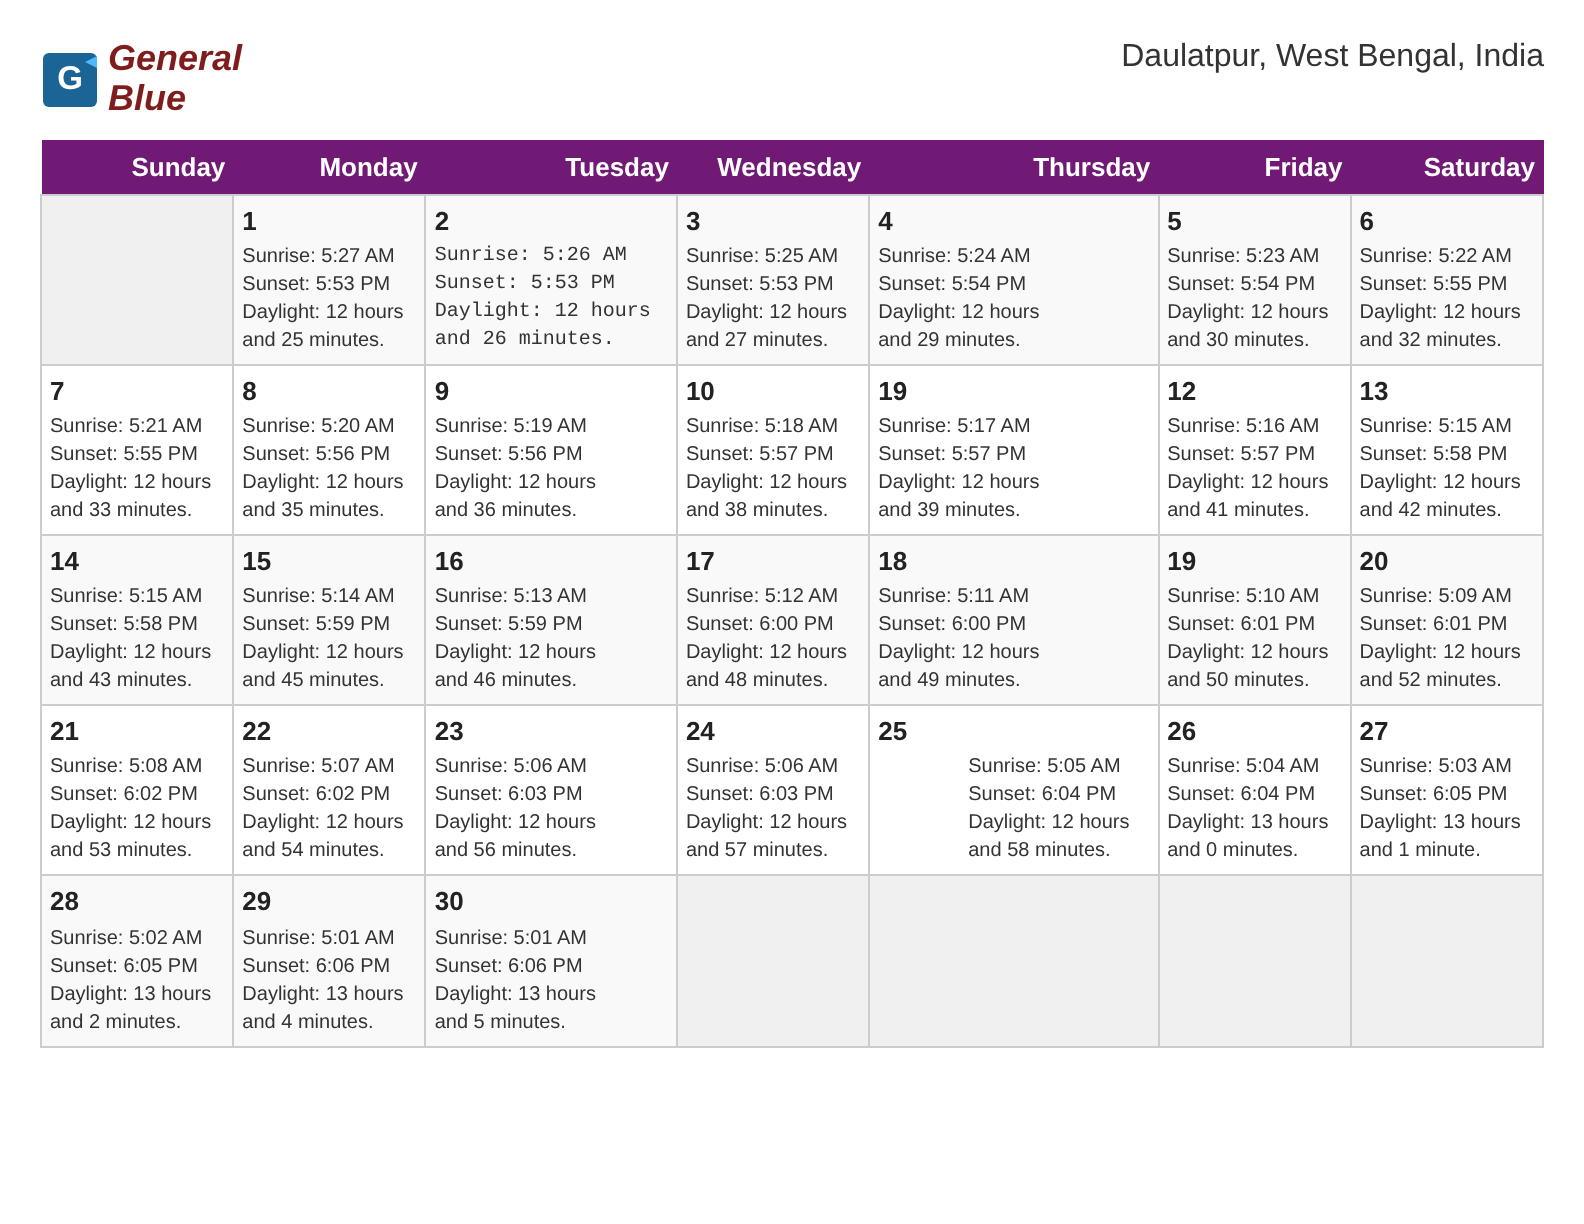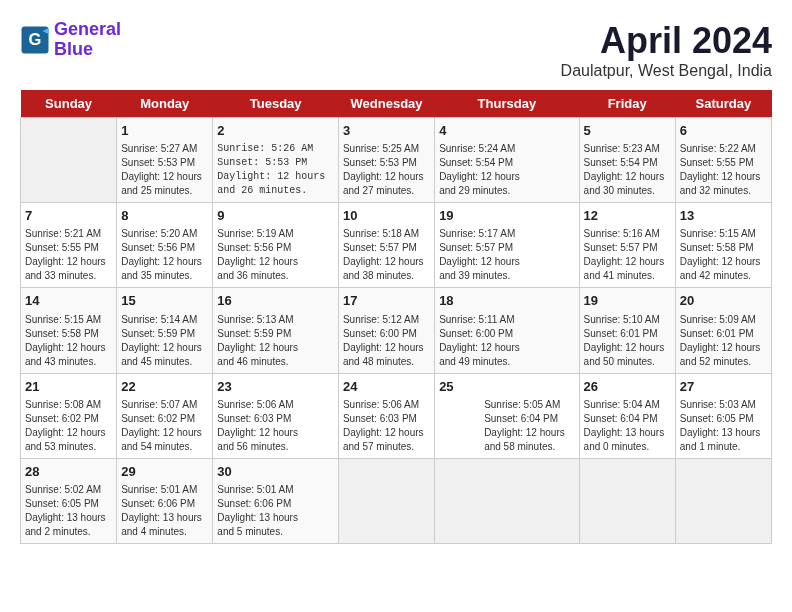--- a/index.html
+++ b/index.html
@@ -21,21 +21,22 @@
       align-items: center;
       gap: 4px;
     }
     .logo-text {
       font-size: 18px;
       font-weight: bold;
       color: #1a1a2e;
       line-height: 1.1;
     }
     .logo-text span {
-      color: #6d28d9;
+      color: #7f1d1d;
+      font-style: italic;
     }
     .logo-icon {
       width: 30px;
       height: 30px;
     }
     .title-block {
       text-align: right;
     }
     .main-title {
       font-size: 36px;
@@ -46,24 +47,24 @@
       font-size: 16px;
       color: #333;
       padding-left: 48px;
     }
     table {
       width: 100%;
       border-collapse: collapse;
       font-size: 11px;
     }
     thead tr th {
-      background-color: #b91c1c;
+      background-color: #701a75;
       color: #fff;
       padding: 6px 4px;
-      text-align: center;
+      text-align: right;
       font-size: 13px;
       font-weight: bold;
     }
     tbody tr td {
       vertical-align: top;
       padding: 4px;
       border: 1px solid #ccc;
       min-height: 80px;
       color: #222;
       line-height: 1.4;
@@ -99,21 +100,20 @@
       <polygon points="30,8 38,12 38,4" fill="#4db8ff"></polygon>
     </svg>
     <div>
       <div class="logo-text">
         <span>General</span><br>
         <span>Blue</span>
       </div>
     </div>
   </div>
   <div class="title-block">
-    <div class="main-title">April 2024</div>
     <div class="subtitle">Daulatpur, West Bengal, India</div>
   </div>
 </div>
 
 <table>
   <thead>
     <tr>
     <th>Sunday</th>
         <th>Monday</th>
         <th>Tuesday</th>

